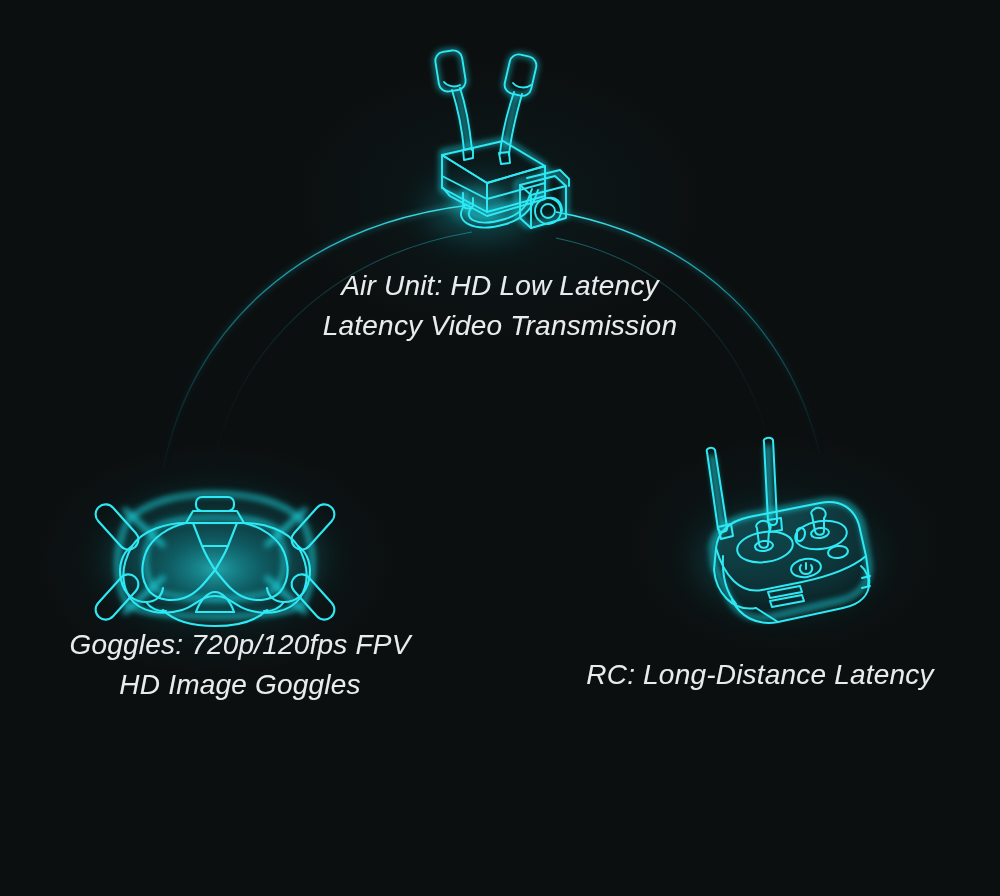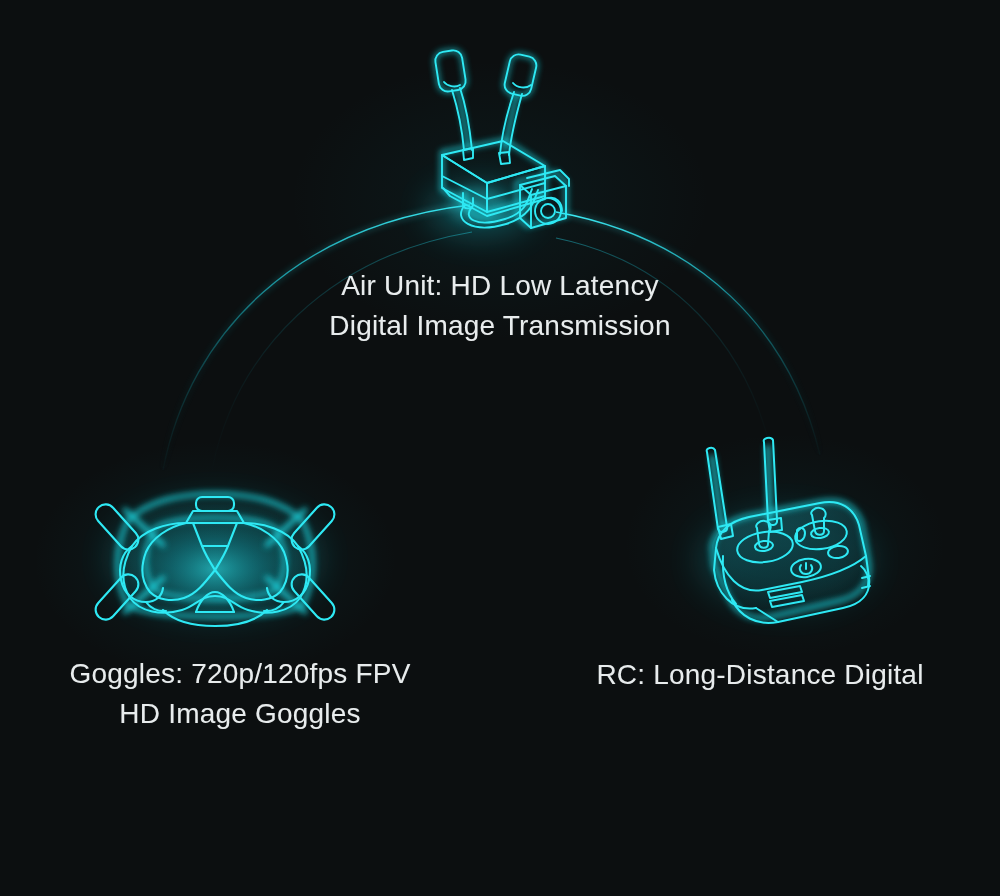--- a/index.html
+++ b/index.html
@@ -34,25 +34,26 @@
   }
   .caption {
     position: absolute;
     color: #e8eced;
     font-size: 28px;
     line-height: 40px;
     letter-spacing: 0.2px;
     text-align: center;
     white-space: nowrap;
     text-shadow: 0 0 1px rgba(255,255,255,0.18);
+    font-style: italic;
   }
   .caption .line { display: block; }
 
   #caption-air   { left: 260px; top: 266px; width: 480px; }
-  #caption-goggles { left: 35px;  top: 654px; width: 410px; }
+  #caption-goggles { left: 35px;  top: 625px; width: 410px; }
   #caption-rc    { left: 560px; top: 655px; width: 400px; }
 </style>
 </head>
 <body>
 
 <div id="stage">
 
   <div class="ambient"></div>
 
   <svg class="svg-layer" viewBox="0 0 1000 896">
@@ -318,25 +319,25 @@
         <path d="M801,565 C798,569 801,574 806,574 C811,574 814,569 811,565"></path>
 
         <path d="M768,592 L800,586 L802,592 L770,598 Z"></path>
         <path d="M770,601 L802,595 L804,601 L772,607 Z"></path>
       </g>
     </g>
   </svg>
 
   <div class="caption" id="caption-air">
     <span class="line">Air Unit: HD Low Latency</span>
-    <span class="line">Digital Image Transmission</span>
+    <span class="line">Latency Video Transmission</span>
   </div>
 
   <div class="caption" id="caption-goggles">
     <span class="line">Goggles: 720p/120fps FPV</span>
     <span class="line">HD Image Goggles</span>
   </div>
 
   <div class="caption" id="caption-rc">
-    <span class="line">RC: Long-Distance Digital</span>
+    <span class="line">RC: Long-Distance Latency</span>
   </div>
 
 </div>
 
 </body></html>

